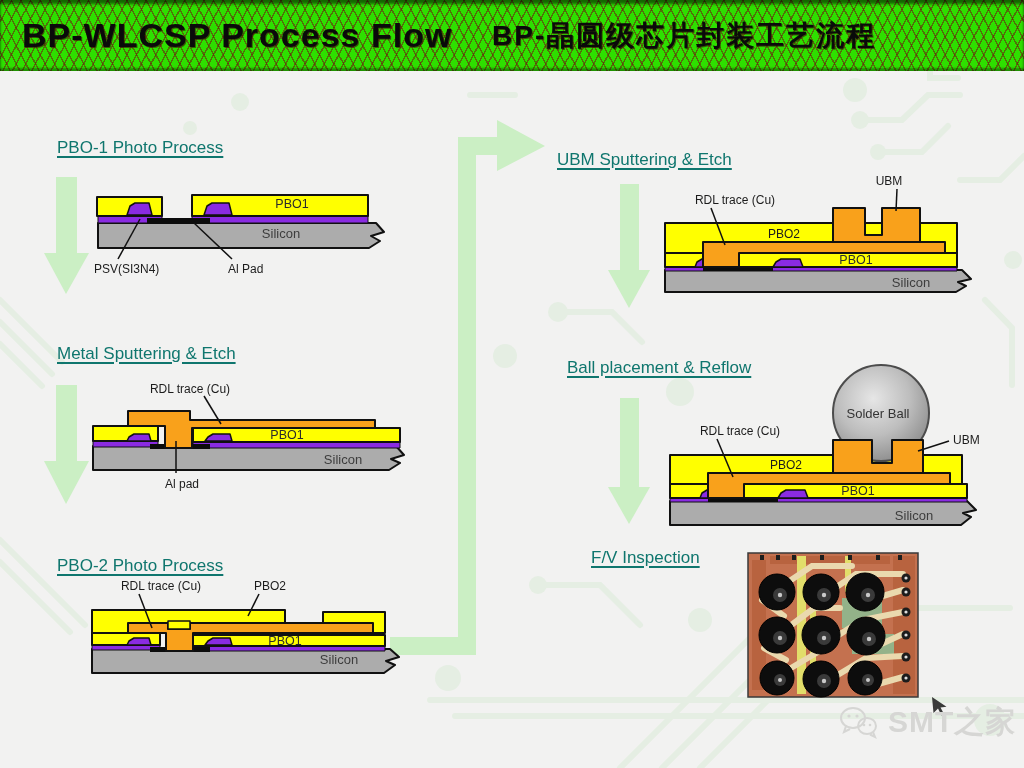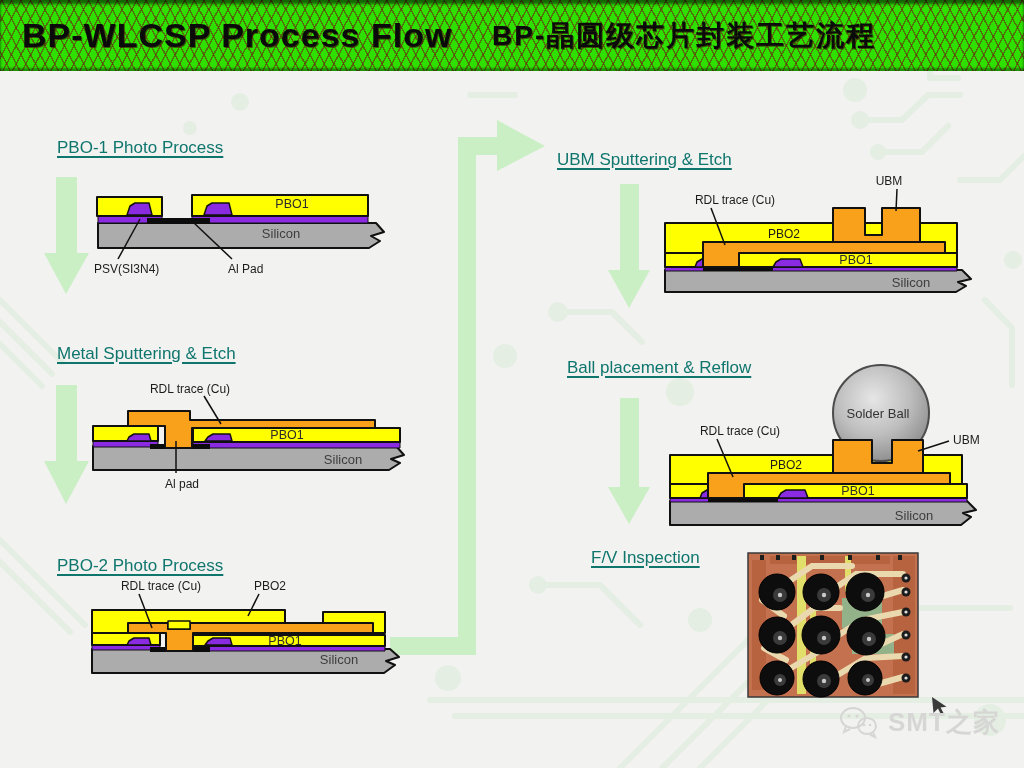--- a/index.html
+++ b/index.html
@@ -36,21 +36,21 @@
   
   .stage{position:absolute;left:0;top:0;}
   text.lbl{font-family:"Liberation Sans","DejaVu Sans",sans-serif;font-size:12px;fill:#1c1c1c;}
   text.layer{font-family:"Liberation Sans","DejaVu Sans",sans-serif;font-size:12.5px;fill:#2b2b2b;}
   text.sil{font-family:"Liberation Sans","DejaVu Sans",sans-serif;font-size:13px;fill:#3d3d3d;}
   
   .wm{
     position:absolute;left:838px;top:700px;width:190px;height:44px;
     color:#d4d4d2;display:flex;align-items:center;gap:8px;
   }
-  .wm .wm-text{font-size:26px;font-weight:bold;letter-spacing:1px;color:#d6d6d4;}
+  .wm .wm-text{font-size:30px;font-weight:bold;letter-spacing:1px;color:#d6d6d4;}
 </style>
 </head>
 <body>
 
 <svg class="stage" width="1024" height="768">
   <g stroke="#e5eee3" stroke-width="6" fill="none" stroke-linecap="round">
     <polyline points="862,120 902,120 928,95 960,95"></polyline>
     <polyline points="880,152 922,152 948,126"></polyline>
     <polyline points="958,78 930,78 930,45"></polyline>
     <polyline points="985,300 1012,328 1012,385"></polyline>

